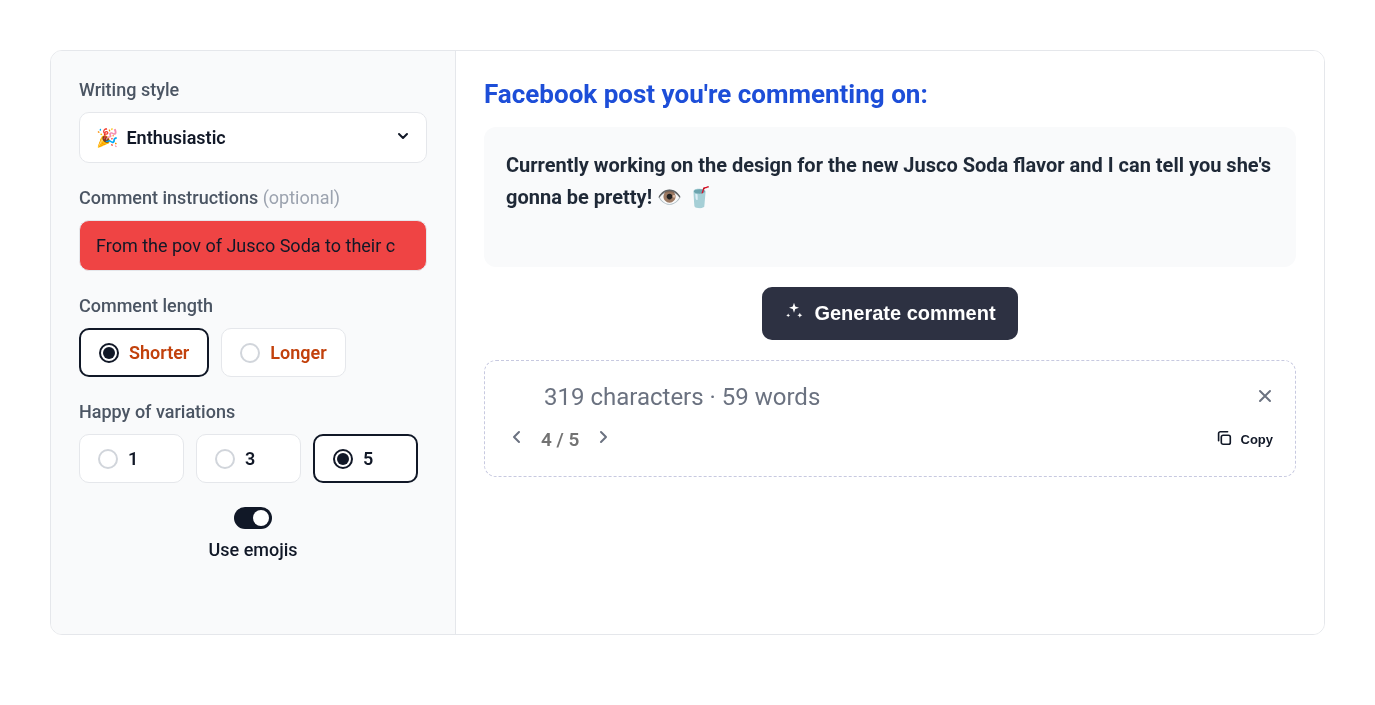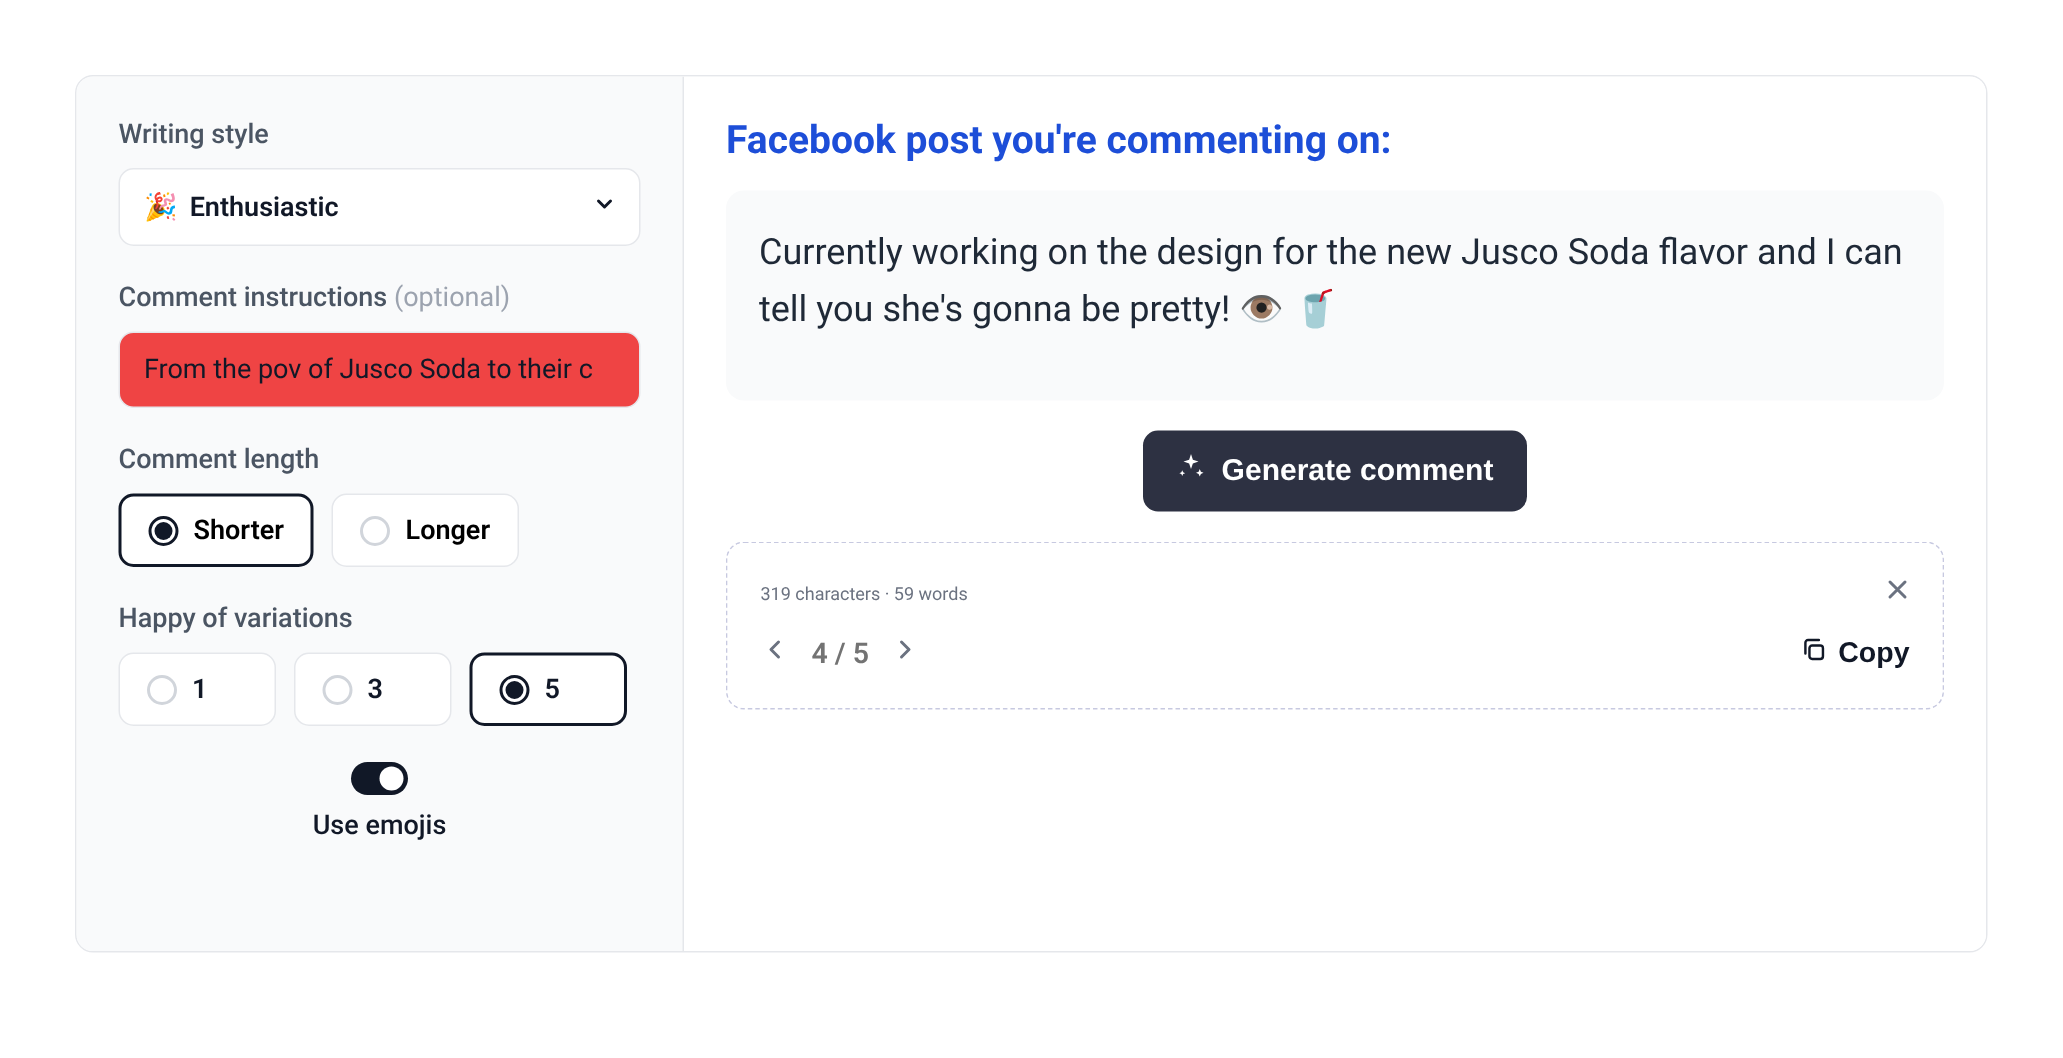--- a/index.html
+++ b/index.html
@@ -82,21 +82,21 @@
     gap: 12px;
     margin-bottom: 24px;
   }
   .radio-btn {
     background: #fff;
     border: 1px solid #e5e7eb;
     border-radius: 10px;
     padding: 12px 18px;
     font-size: 18px;
     font-weight: 600;
-    color: #000000;
+    color: #c2410c;
     display: flex;
     align-items: center;
     gap: 10px;
     cursor: pointer;
   }
   .radio-btn.selected {
     border: 2px solid #111827;
   }
   .radio-circle {
     width: 20px;
@@ -181,25 +181,26 @@
   .right-title {
     font-size: 26px;
     font-weight: 700;
     color: #1d4ed8;
     margin-bottom: 18px;
   }
   .post-box {
     background: #f9fafb;
     border-radius: 12px;
     padding: 22px;
-    font-size: 24px;
+    font-size: 20px;
     line-height: 1.6;
     color: #1f2937;
     min-height: 140px;
     margin-bottom: 20px;
+    font-weight: bold;
   }
   .generate-row {
     display: flex;
     justify-content: center;
     margin-bottom: 20px;
   }
   .generate-btn {
     background: #2d3142;
     color: #fff;
     border: none;
@@ -217,22 +218,23 @@
     border-radius: 12px;
     padding: 22px;
   }
   .result-header {
     display: flex;
     justify-content: space-between;
     align-items: center;
     margin-bottom: 14px;
   }
   .char-count {
-    font-size: 12px;
+    font-size: 24px;
     color: #6b7280;
+    margin-left: 37px;
   }
   .close-btn {
     background: none;
     border: none;
     font-size: 20px;
     color: #6b7280;
     cursor: pointer;
   }
   .result-text {
     font-size: 20px;
@@ -260,21 +262,21 @@
     color: #6b7280;
     font-size: 18px;
     padding: 4px;
   }
   .copy-btn {
     background: none;
     border: none;
     display: flex;
     align-items: center;
     gap: 8px;
-    font-size: 19px;
+    font-size: 13px;
     font-weight: 600;
     color: #111827;
     cursor: pointer;
   }
 </style>
 </head>
 <body>
 
 <div class="app">
 

